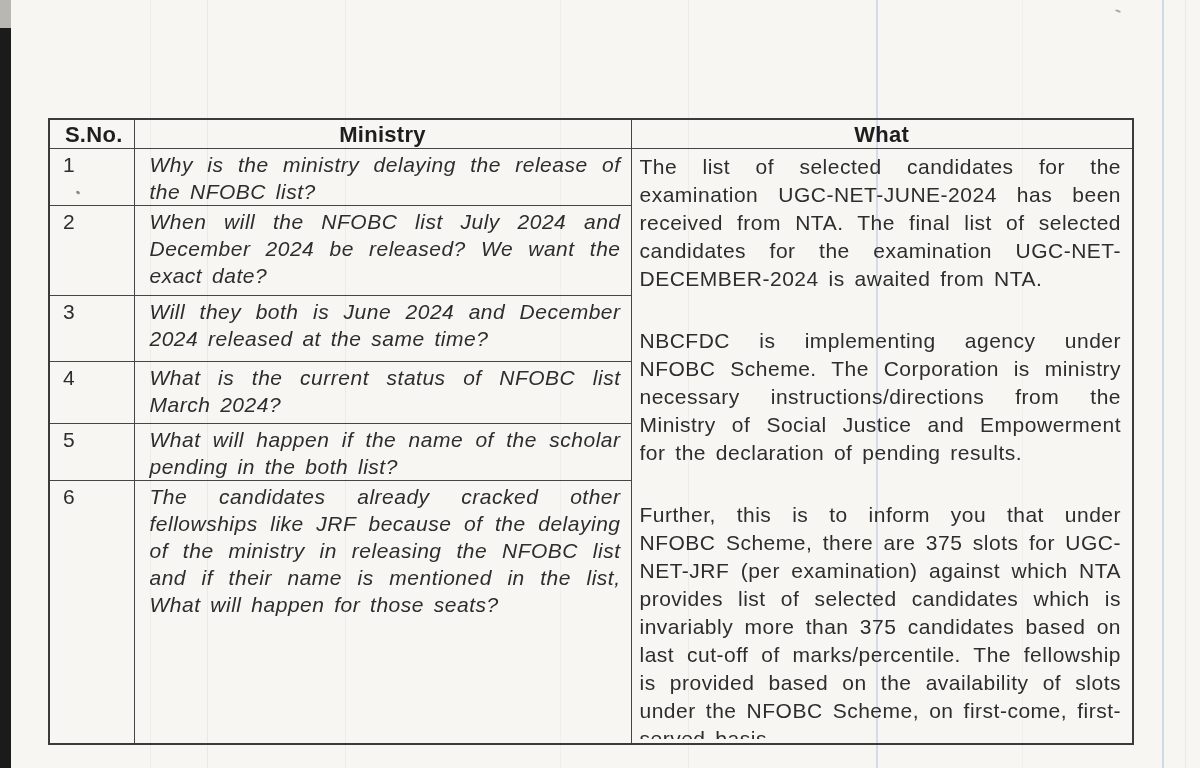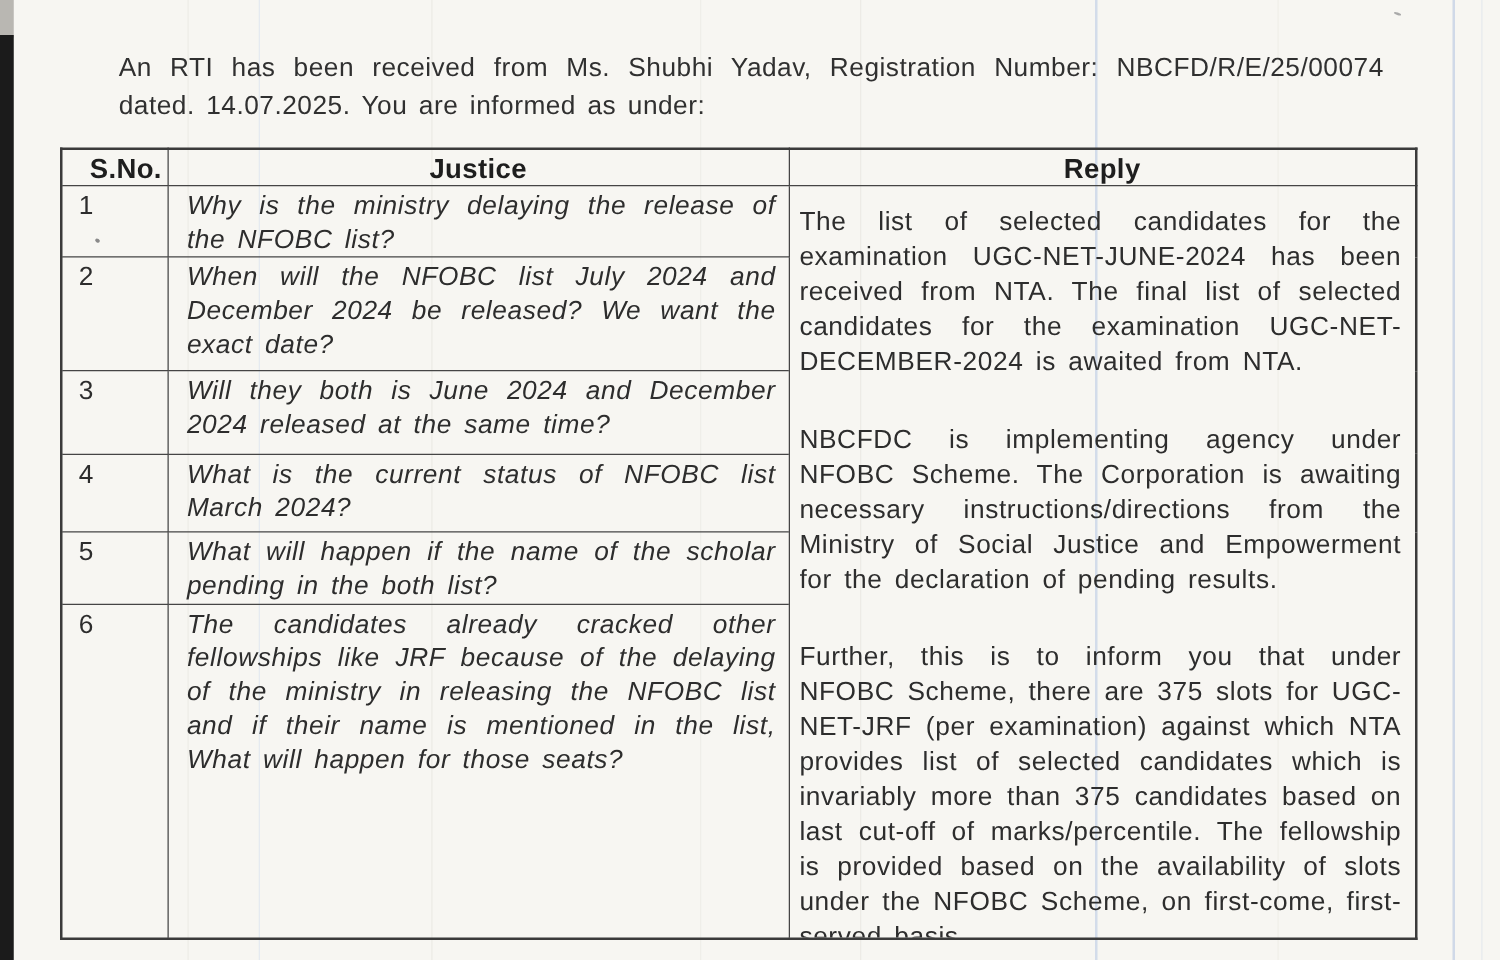--- a/index.html
+++ b/index.html
@@ -83,42 +83,42 @@
   .doc-table thead th {
     font-weight: bold;
     font-size: 22px;
     color: #1e1e1e;
     height: 29px;
     line-height: 25px;
     padding: 2px 4px 0 4px;
     text-align: center;
     letter-spacing: 0.3px;
   }
-  .doc-table thead th.h-sno { text-align: right; padding-left: 8px; }
+  .doc-table thead th.h-sno { text-align: center; padding-left: 8px; }
   .r1 td { height: 56px; }
   .r2 td { height: 90px; }
   .r3 td { height: 66px; }
   .r4 td { height: 62px; }
   .r5 td { height: 56px; }
   .r6 td { height: 264px; }
   td.sno {
     padding: 2px 4px 0 13px;
     font-size: 21px;
     line-height: 27px;
   }
   td.q {
     padding: 2px 10px 0 15px;
     text-align: justify;
     line-height: 27px;
     letter-spacing: 0.5px;
     word-spacing: 3.5px;
     font-style: italic;
   }
   td.reply {
-    padding: 15px 11px 0 8px;
+    padding: 4px 11px 0 8px;
   }
   .reply-wrap {
     height: 586px;
     overflow: hidden;
     text-align: justify;
     line-height: 28px;
     letter-spacing: 0.5px;
     word-spacing: 3.5px;
   }
   .reply-wrap p { margin: 0 0 34px 0; }
@@ -136,43 +136,42 @@
   <div class="scan-line sl-3"></div>
   <div class="scan-line sl-4"></div>
   <div class="scan-line sl-5"></div>
   <div class="scan-line sl-6"></div>
   <div class="scan-line sl-7"></div>
   <div class="scan-line sl-8"></div>
   <div class="scan-line sl-9"></div>
   <div class="speck speck-1"></div>
   <div class="speck speck-2"></div>
 
-  <p class="intro">An RTI has been received from Ms. Shubhi Yadav, Registration Number: NBCFD/R/E/25/00074 dated. 14.07.2025. You are informed as under:</p>
 
   <table class="doc-table">
     <colgroup>
       <col class="c-sno">
         <col class="c-q">
         <col class="c-r">
     </colgroup>
     <thead>
       <tr>
         <th class="h-sno">S.No.</th>
-        <th>Justice</th>
-        <th>Reply</th>
+        <th>Ministry</th>
+        <th>What</th>
       </tr>
     </thead>
     <tbody>
       <tr class="r1">
         <td class="sno">1</td>
         <td class="q">Why is the ministry delaying the release of the NFOBC list?</td>
         <td class="reply" rowspan="6">
           <div class="reply-wrap">
             <p>The list of selected candidates for the examination UGC-NET-JUNE-2024 has been received from NTA. The final list of selected candidates for the examination UGC-NET-DECEMBER-2024 is awaited from NTA.</p>
-            <p>NBCFDC is implementing agency under NFOBC Scheme. The Corporation is awaiting necessary instructions/directions from the Ministry of Social Justice and Empowerment for the declaration of pending results.</p>
+            <p>NBCFDC is implementing agency under NFOBC Scheme. The Corporation is ministry necessary instructions/directions from the Ministry of Social Justice and Empowerment for the declaration of pending results.</p>
             <p>Further, this is to inform you that under NFOBC Scheme, there are 375 slots for UGC-NET-JRF (per examination) against which NTA provides list of selected candidates which is invariably more than 375 candidates based on last cut-off of marks/percentile. The fellowship is provided based on the availability of slots under the NFOBC Scheme, on first-come, first-served basis.</p>
           </div>
         </td>
       </tr>
       <tr class="r2">
         <td class="sno">2</td>
         <td class="q">When will the NFOBC list July 2024 and December 2024 be released? We want the exact date?</td>
       </tr>
       <tr class="r3">
         <td class="sno">3</td>

